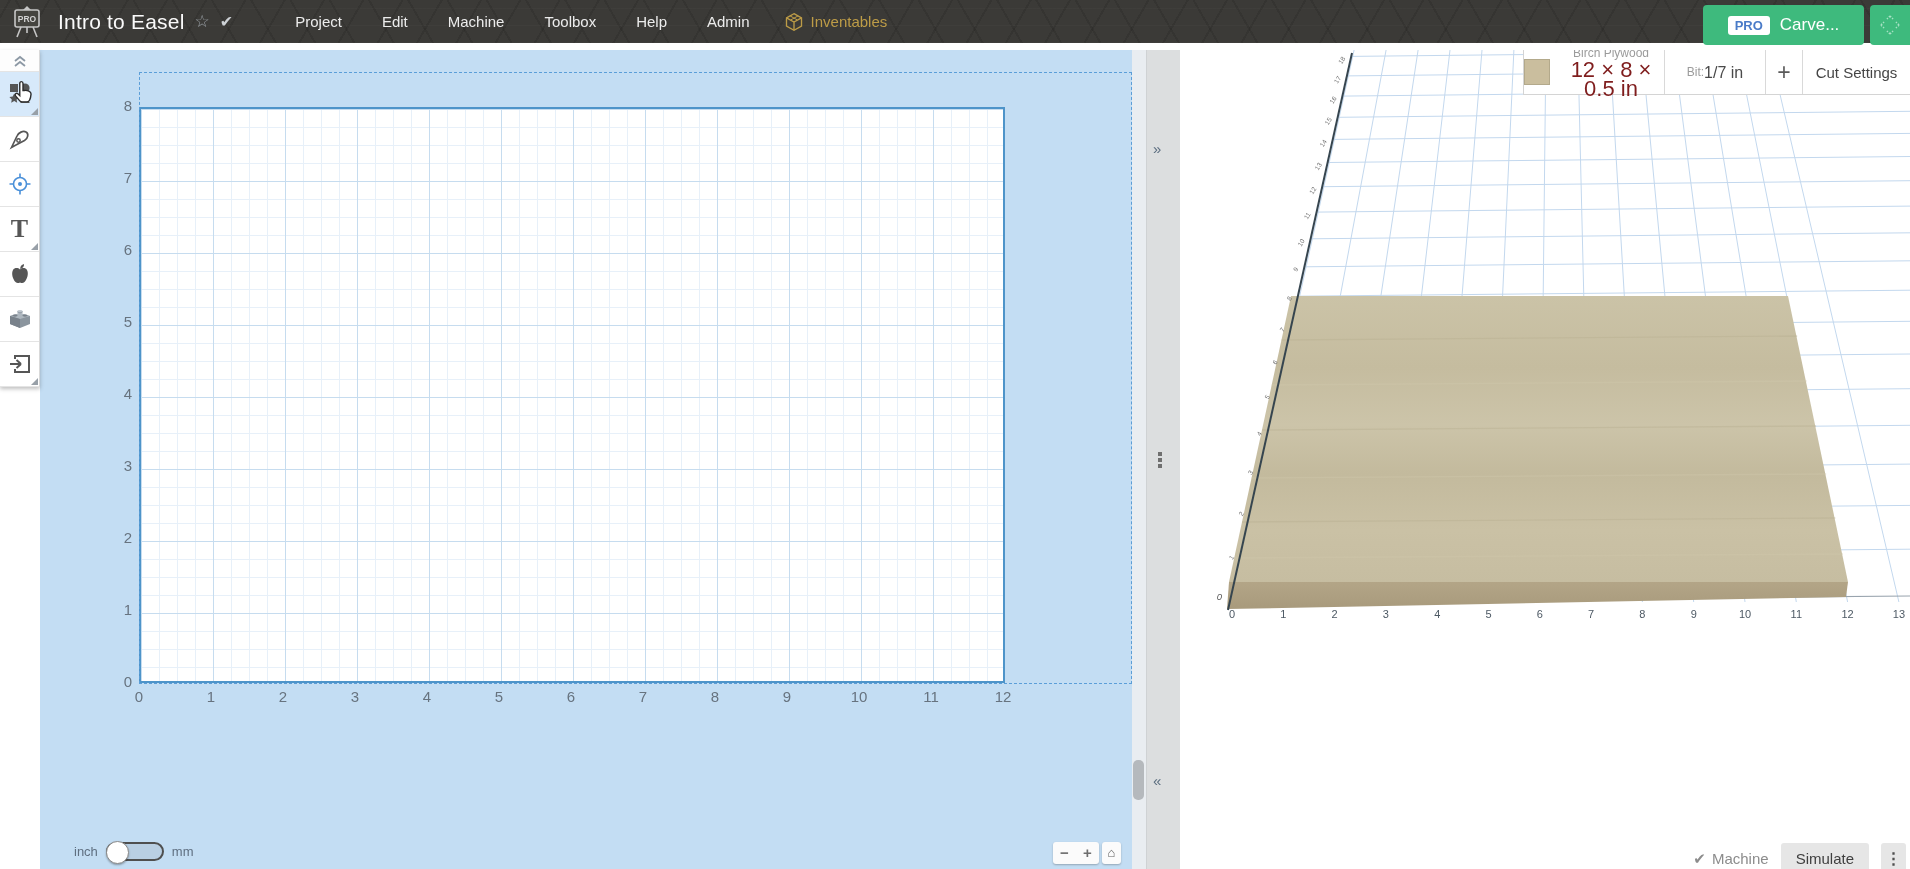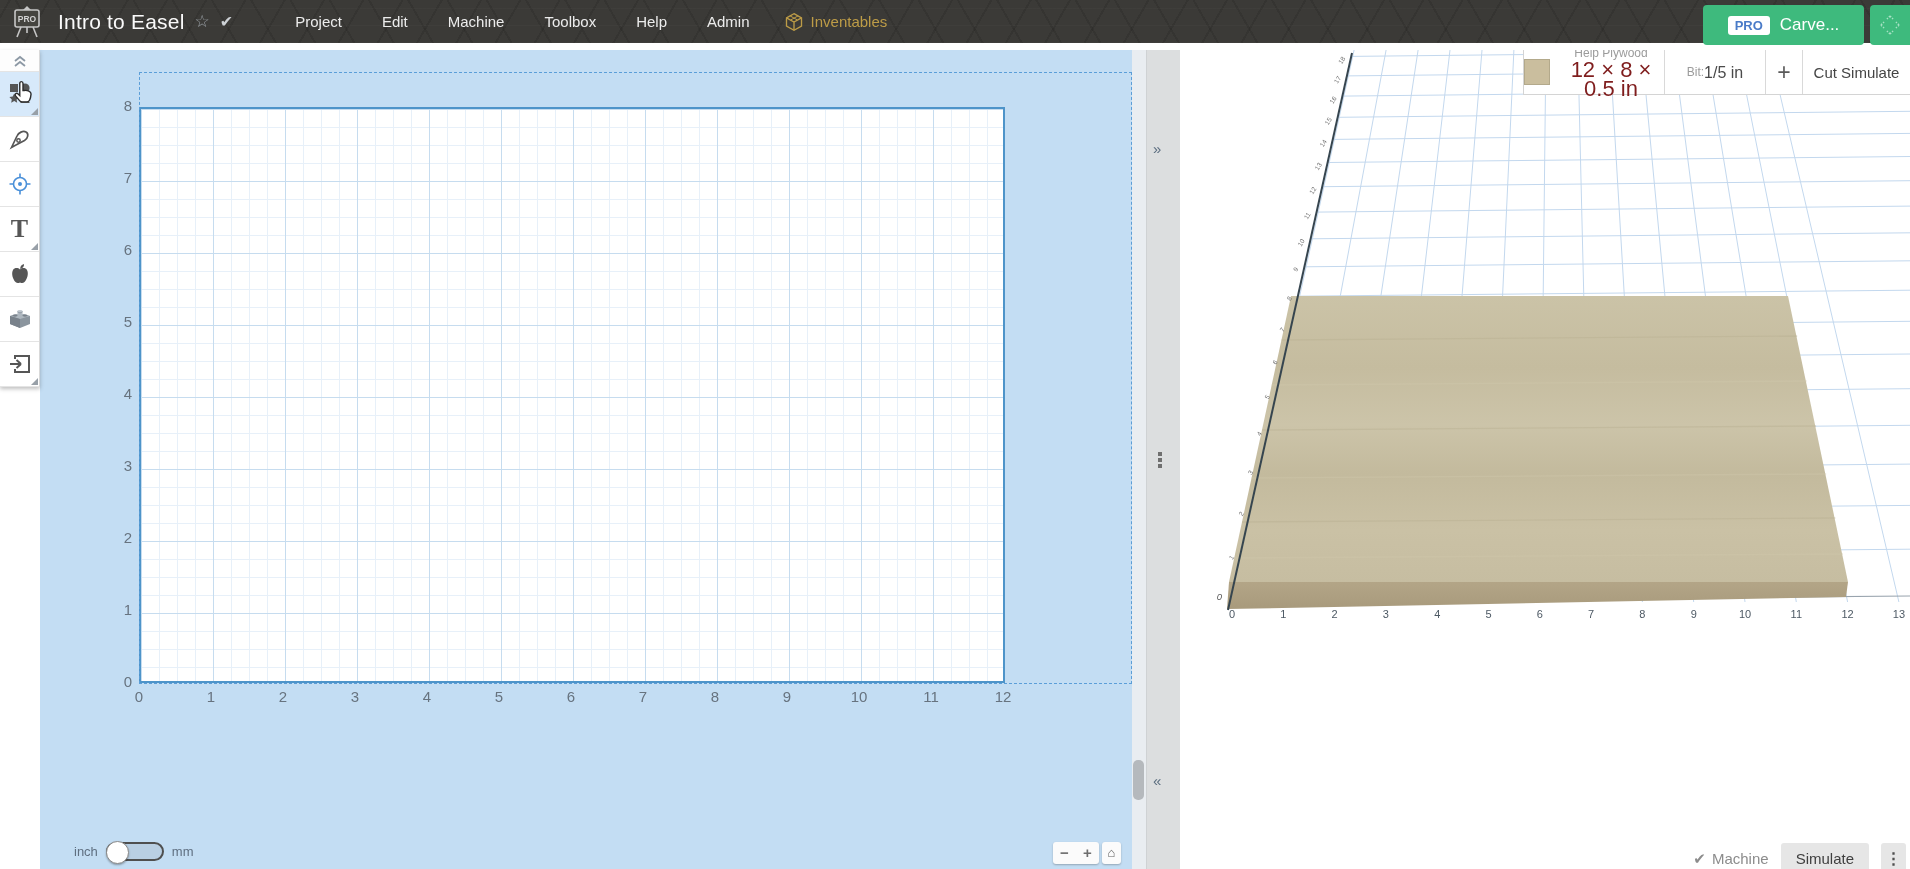--- a/index.html
+++ b/index.html
@@ -358,30 +358,30 @@
           <text x="161.4" y="27.9" text-anchor="end" font-size="6.5" fill="#707070" transform="rotate(-58 161.4 27.9)">17</text>
           <text x="165.7" y="8.4" text-anchor="end" font-size="6.5" fill="#707070" transform="rotate(-58 165.7 8.4)">18</text>
           <text x="42" y="550" text-anchor="end" font-size="9.5" font-style="italic" fill="#5a5a5a">0</text>
         </g>
       </svg>
 
     <div class="p-header">
       <div class="ph-sec ph-mat">
         <div class="swatch" style="background: rgb(202, 190, 158);"></div>
         <div class="mat-col">
-          <div class="mat-name">Help Plywood</div>
+          <div class="mat-name">Birch Plywood</div>
           <div class="mat-dims">12 × 8 × 0.5 in</div>
         </div>
       </div>
       <div class="ph-sec ph-bit">
         <div class="bit-label">Bit:</div>
-        <div class="bit-value">1/5 in</div>
+        <div class="bit-value">1/7 in</div>
       </div>
       <div class="ph-sec ph-add">+</div>
-      <div class="ph-sec ph-cut">Cut Simulate</div>
+      <div class="ph-sec ph-cut">Cut Settings</div>
     </div>
 
     <div class="p-footer">
       <div class="detailed">
         <span>✔</span>
         <span>Machine</span>
       </div>
       <div class="btn-sim">Simulate</div>
       <div class="btn-kebab">⋮</div>
     </div>

